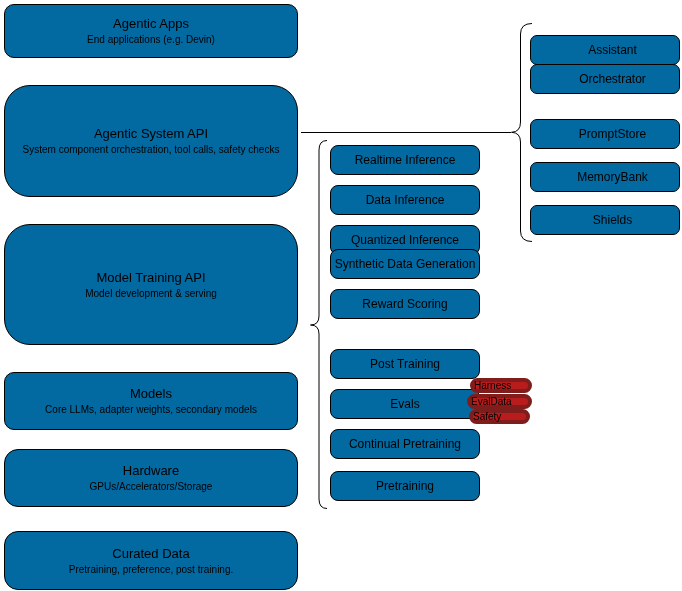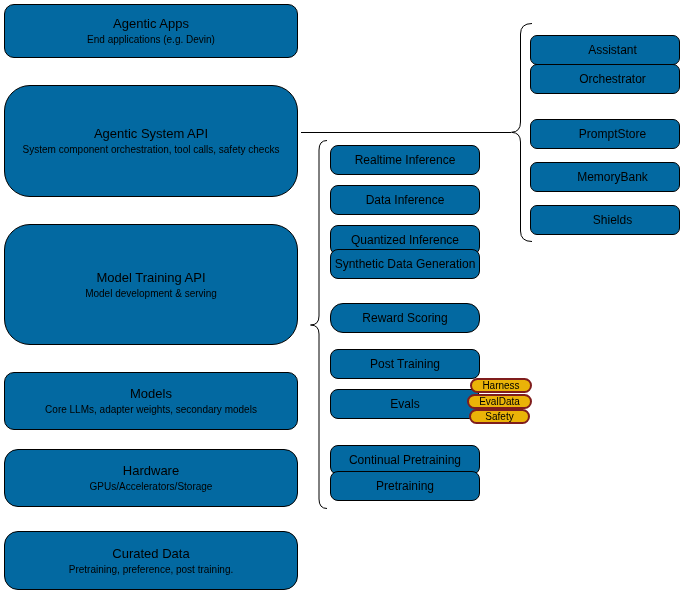--- a/index.html
+++ b/index.html
@@ -43,28 +43,27 @@
     border-radius: 8px;
     font-size: 12px; white-space: nowrap;
   }
   .rightbox {
     left: 530px; width: 150px; height: 30px;
     border-radius: 7px;
     font-size: 12px; white-space: nowrap; padding-left: 15px;
   }
   .pill {
     position: absolute;
-    background: #eab308;
-    border: 2px solid #7f1d1d;
+    background: #b91c1c;
+    border: 4px solid #7f1d1d;
     box-sizing: border-box;
     border-radius: 8px;
     height: 15px;
     display: flex;
     align-items: center;
-    justify-content: center;
     font-size: 10px;
     line-height: 11px;
     white-space: nowrap;
     z-index: 3;
   }
 </style>
 </head>
 <body>
 
 <div id="canvas">
@@ -110,30 +109,30 @@
   </div>
   <div class="box midbox" style="top:185px;">
     <span>Data Inference</span>
   </div>
   <div class="box midbox" style="top:225px;">
     <span>Quantized Inference</span>
   </div>
   <div class="box midbox" style="top:249px;">
     <span>Synthetic Data Generation</span>
   </div>
-  <div class="box midbox" style="top:303px;border-radius:13px;">
+  <div class="box midbox" style="top:289px;">
     <span>Reward Scoring</span>
   </div>
   <div class="box midbox" style="top:349px;">
     <span>Post Training</span>
   </div>
   <div class="box midbox" style="top:389px;">
     <span>Evals</span>
   </div>
-  <div class="box midbox" style="top:445px;">
+  <div class="box midbox" style="top:429px;">
     <span>Continual Pretraining</span>
   </div>
   <div class="box midbox" style="top:471px;">
     <span>Pretraining</span>
   </div>
 
   <div class="pill" style="left:470px; top:378px; width:62px;">
     <span>Harness</span>
   </div>
   <div class="pill" style="left:467px; top:394px; width:65px;">

